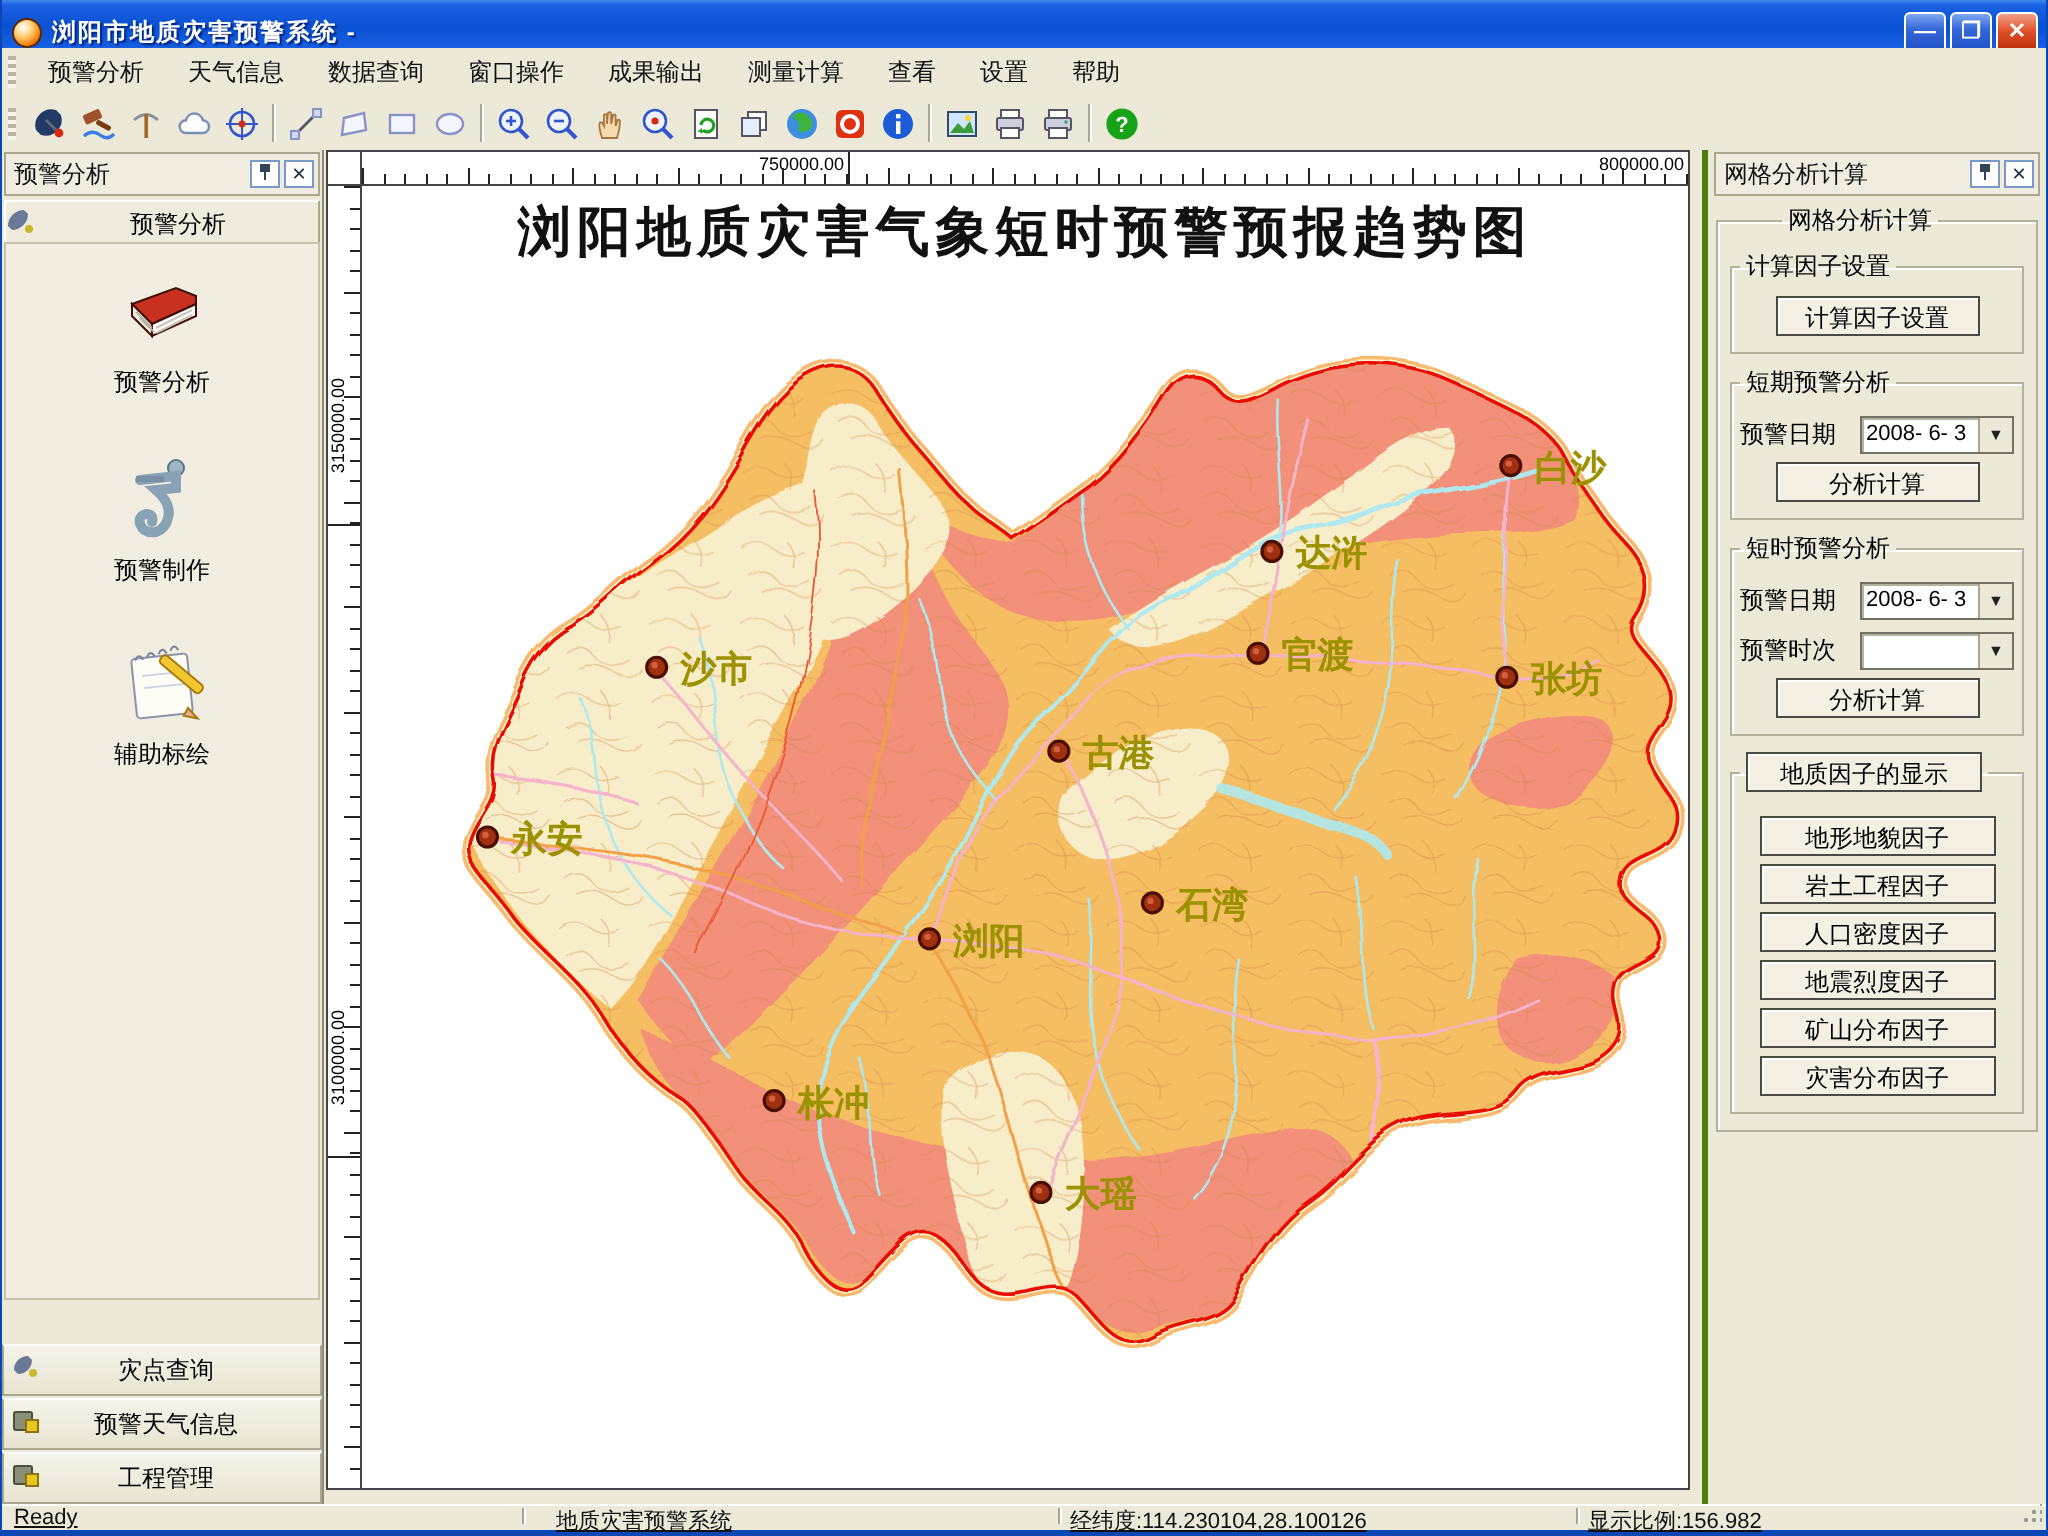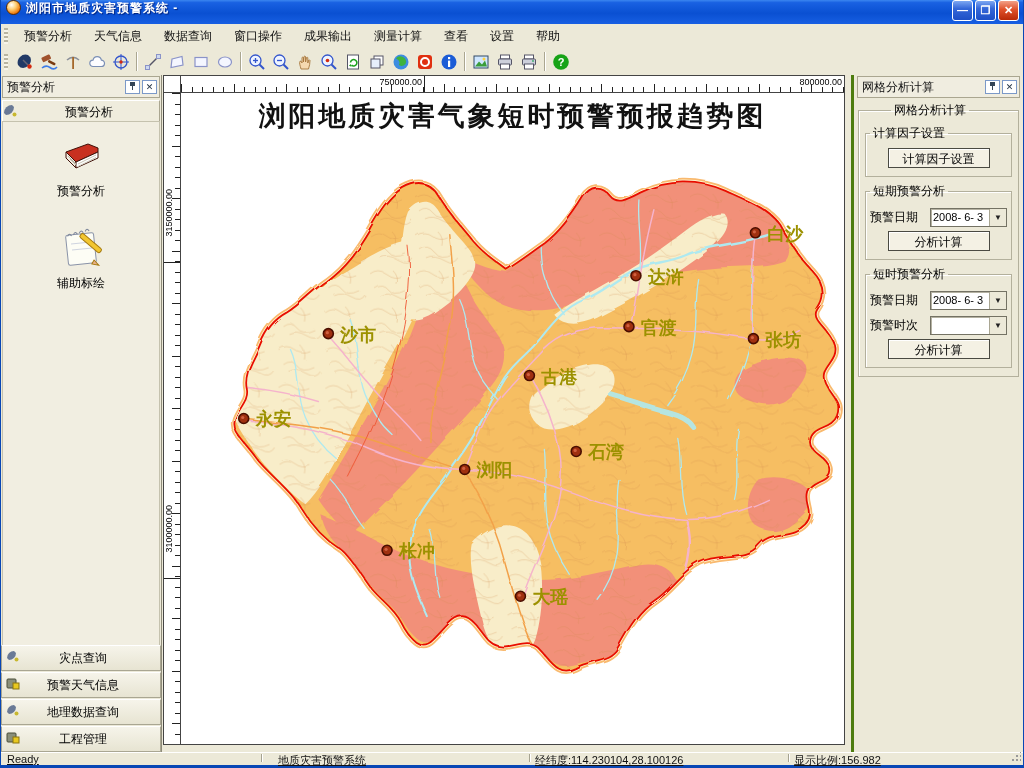--- a/index.html
+++ b/index.html
@@ -2,21 +2,21 @@
 <html style="--region_low: #F8EDC9; --region_mid: #F6BE62; --region_high: #F29079; --boundary: #E81000; --boundary_glow: #F9B96E; --river: #AEE9F0; --road_pink: #F5B3CC; --road_orange: #F2A149; --city_label: #9C9100; --marker_fill: #A03010; --marker_ring: #4A0E00;"><head>
 <meta charset="utf-8">
 <style>
   html,body{margin:0;padding:0;}
   body{width:1024px;height:768px;overflow:hidden;font-family:"Liberation Sans",sans-serif;font-size:12px;background:#ECE9D8;position:relative;}
   .window{position:absolute;inset:0;border-left:1px solid #0847B5;border-right:1px solid #0847B5;box-sizing:border-box;}
 
   
   .titlebar{position:absolute;left:0;top:0;right:0;height:33px;
     background:linear-gradient(180deg,#3B86F0 0%,#1961E2 8%,#0A50D2 40%,#1A62E6 80%,#05339B 100%);
-    display:flex;color:#fff;font-weight:bold;font-size:12px;}
+    display:flex;align-items:center;color:#fff;font-weight:bold;font-size:12px;}
   .app-icon{width:15px;height:15px;border-radius:50%;margin:0 5px 0 5px;
     background:radial-gradient(circle at 35% 30%,#ffffff 0%,#ffd27a 35%,#f08010 70%,#b23000 100%);
     border:1px solid #5a2a00;box-sizing:border-box;}
   .title-text{flex:1;text-shadow:1px 1px 1px #00217a;letter-spacing:1px;}
   .tb-btns{display:flex;gap:2px;margin-right:4px;}
   .tb-btn{width:21px;height:21px;border-radius:3px;border:1px solid #fff;
     background:linear-gradient(180deg,#7DA7F2 0%,#3467D8 40%,#1D4FC6 100%);
     color:#fff;font-size:11px;line-height:19px;text-align:center;font-weight:bold;box-sizing:border-box;}
   .tb-btn.close{background:linear-gradient(180deg,#F2A088 0%,#E0512A 45%,#B82A08 100%);}
 
@@ -281,20 +281,28 @@
         <span><svg width="46" height="40" viewBox="0 0 46 40">
               <path d="M8,16 L30,8 L40,12 L40,16 L18,26 Z" fill="#c83020" stroke="#401008"></path>
               <path d="M8,16 L18,26 L18,32 L8,22 Z" fill="#f2ece0" stroke="#401008"></path>
               <path d="M18,26 L40,16 L40,22 L18,32 Z" fill="#fff" stroke="#401008"></path>
               <path d="M10,20 L18,28 M12,23 L19,30" stroke="#b9b4a4"></path>
               <path d="M20,28 L38,19 M20,30.5 L38,21.5" stroke="#c9c4b4"></path>
             </svg></span>
         <span>预警分析</span>
       </div>
       <div class="tool-item">
+        <span><svg width="46" height="44" viewBox="0 0 46 44">
+              <circle cx="30" cy="8" r="4" fill="#9fb6c8" stroke="#5a7285"></circle>
+              <path d="M12,14 L30,12 L30,18 L20,19 Q28,26 26,33 Q25,38 20,40 Q14,41 12,36 Q11,32 15,31 Q19,31 18,35" fill="none" stroke="#8aa2b5" stroke-width="5" stroke-linecap="round"></path>
+              <path d="M10,12 h14 v3 h-14 z" fill="#7890a5"></path>
+            </svg></span>
+        <span>预警制作</span>
+      </div>
+      <div class="tool-item">
         <span><svg width="48" height="42" viewBox="0 0 48 42">
               <rect x="10" y="8" width="28" height="30" rx="2" fill="#fdfdf5" stroke="#8a93a8" transform="rotate(-6 24 23)"></rect>
               <path d="M12,9 q2,-4 4,0 M18,8 q2,-4 4,0 M24,7 q2,-4 4,0 M30,6 q2,-4 4,0" stroke="#7a8398" fill="none" transform="rotate(-6 24 23)"></path>
               <line x1="14" y1="18" x2="34" y2="16" stroke="#cfd4e0"></line>
               <line x1="15" y1="24" x2="35" y2="22" stroke="#cfd4e0"></line>
               <rect x="14" y="10" width="26" height="5" rx="2" fill="#f2c630" stroke="#a67a10" transform="rotate(40 24 24)"></rect>
               <path d="M37,34 l5,5 l-7,-1 z" fill="#e8b08a" stroke="#a67a10" transform="rotate(3 37 35)"></path>
             </svg></span>
         <span>辅助标绘</span>
       </div>
@@ -306,27 +314,20 @@
               <circle cx="10.5" cy="9.5" r="2" fill="#c8b830"></circle>
             </svg></span>
         <span class="gb-label">灾点查询</span>
       </div>
       <div class="group-bar">
         <span class="gb-icon"><svg width="14" height="13">
               <rect x="1" y="2" width="9" height="9" rx="1" fill="#8a8f7a" stroke="#4a4f3a"></rect>
               <rect x="7" y="6" width="6" height="6" fill="#e8c820" stroke="#8a7410"></rect>
             </svg></span>
         <span class="gb-label">预警天气信息</span>
-      </div>
-      <div class="group-bar">
-        <span class="gb-icon"><svg width="14" height="13">
-              <path d="M1,8 A7 7 0 0 1 8,1 L10,3 A7 7 0 0 1 3,10 Z" fill="#6a7a96"></path>
-              <circle cx="10.5" cy="9.5" r="2" fill="#c8b830"></circle>
-            </svg></span>
-        <span class="gb-label">地理数据查询</span>
       </div>
       <div class="group-bar">
         <span class="gb-icon"><svg width="14" height="13">
               <rect x="1" y="2" width="9" height="9" rx="1" fill="#8a8f7a" stroke="#4a4f3a"></rect>
               <rect x="7" y="6" width="6" height="6" fill="#e8c820" stroke="#8a7410"></rect>
             </svg></span>
         <span class="gb-label">工程管理</span>
       </div>
     </div>
   </div>
@@ -655,20 +656,31 @@
         </div>
         <div class="field-row">
           <span class="field-label">预警时次</span>
           <span class="combo">
             <span class="combo-value"></span>
             <span class="combo-arrow">▼</span>
           </span>
         </div>
         <button class="xp-btn">分析计算</button>
       </fieldset>
+      <fieldset class="factor-group">
+        <legend>
+            <button class="xp-btn">地质因子的显示</button>
+          </legend>
+        <button class="xp-btn wide">地形地貌因子</button>
+        <button class="xp-btn wide">岩土工程因子</button>
+        <button class="xp-btn wide">人口密度因子</button>
+        <button class="xp-btn wide">地震烈度因子</button>
+        <button class="xp-btn wide">矿山分布因子</button>
+        <button class="xp-btn wide">灾害分布因子</button>
+      </fieldset>
     </fieldset>
   </div>
 
   <div class="statusbar">
     <span class="sb-text" style="left:6px">Ready</span>
     <span class="sb-div" style="left:260px"></span>
     <span class="sb-text" style="left:277px">地质灾害预警系统</span>
     <span class="sb-div" style="left:528px"></span>
     <span class="sb-text" style="left:534px">经纬度:114.230104,28.100126</span>
     <span class="sb-div" style="left:787px"></span>

